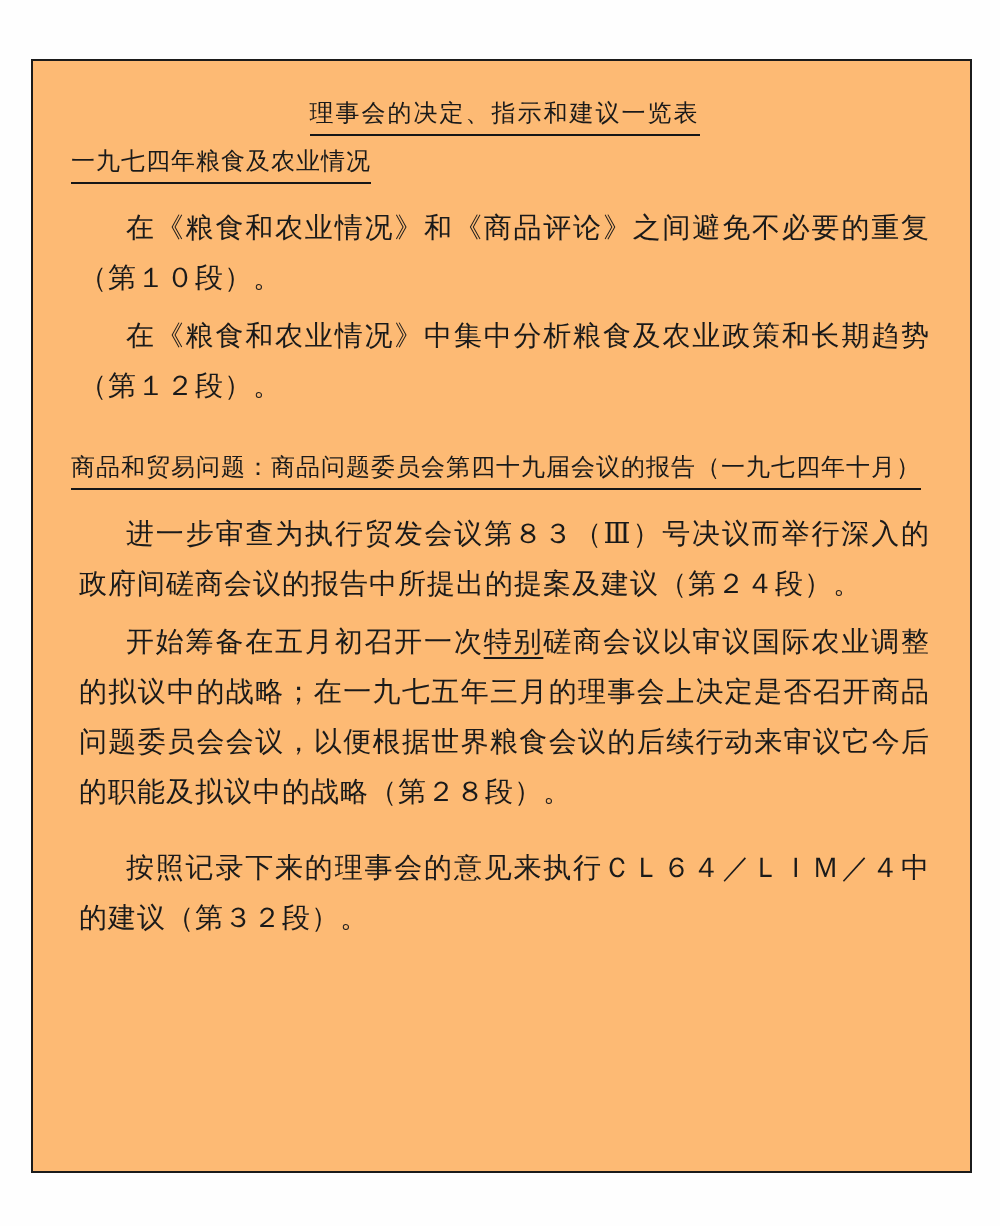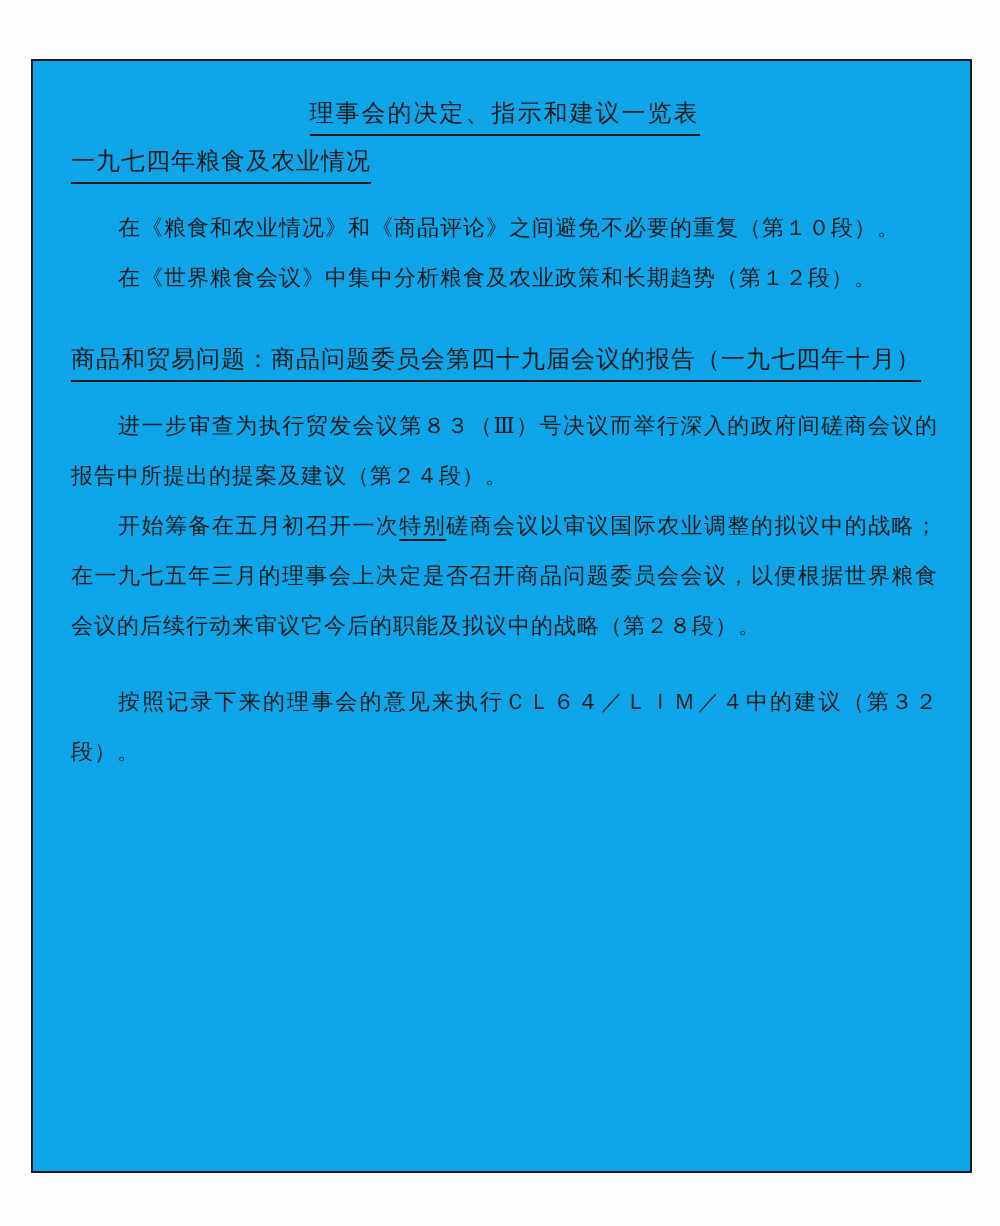--- a/index.html
+++ b/index.html
@@ -12,21 +12,21 @@
     color: #1a1a1a;
   }
   .page {
     position: absolute;
     left: 31px;
     top: 59px;
     width: 941px;
     height: 1114px;
     box-sizing: border-box;
     border: 2px solid #1b1b1b;
-    background: #0ea5e9;
+    background: #fdba74;
     padding: 36px 32px 0 38px;
     overflow: hidden;
   }
   .title-row {
     text-align: center;
     font-size: 24px;
     line-height: 32px;
     letter-spacing: 2px;
     white-space: nowrap;
   }
@@ -37,22 +37,22 @@
   .h-row {
     font-size: 24px;
     line-height: 32px;
     letter-spacing: 1px;
     margin-top: 16px;
     white-space: nowrap;
   }
   .h-row.tight { margin-top: 40px; }
   .paras { margin-top: 26px; }
   .para {
-    margin: 0;
-    font-size: 22px;
+    margin: 8px;
+    font-size: 28px;
     line-height: 50px;
     letter-spacing: 1px;
     text-align: justify;
     text-indent: 47px;
   }
   .u {
     text-decoration: underline;
     text-decoration-thickness: 2px;
     text-underline-offset: 6px;
   }
@@ -65,21 +65,21 @@
   <div class="title-row">
     <span class="hu">理事会的决定、指示和建议一览表</span>
   </div>
 
   <div>
     <div class="h-row">
       <span class="hu">一九七四年粮食及农业情况</span>
     </div>
     <div class="paras">
       <p class="para"><span>在《粮食和农业情况》和《商品评论》之间避免不必要的重复（第１０段）。</span></p>
-      <p class="para"><span>在《世界粮食会议》中集中分析粮食及农业政策和长期趋势（第１２段）。</span></p>
+      <p class="para"><span>在《粮食和农业情况》中集中分析粮食及农业政策和长期趋势（第１２段）。</span></p>
     </div>
   </div>
 
   <div>
     <div class="h-row tight">
       <span class="hu">商品和贸易问题：商品问题委员会第四十九届会议的报告（一九七四年十月）</span>
     </div>
     <div class="paras">
       <p class="para"><span>进一步审查为执行贸发会议第８３（Ⅲ）号决议而举行深入的政府间磋商会议的报告中所提出的提案及建议（第２４段）。</span></p>
       <p class="para"><span>开始筹备在五月初召开一次</span><span class="u">特别</span><span>磋商会议以审议国际农业调整的拟议中的战略；在一九七五年三月的理事会上决定是否召开商品问题委员会会议，以便根据世界粮食会议的后续行动来审议它今后的职能及拟议中的战略（第２８段）。</span></p>

